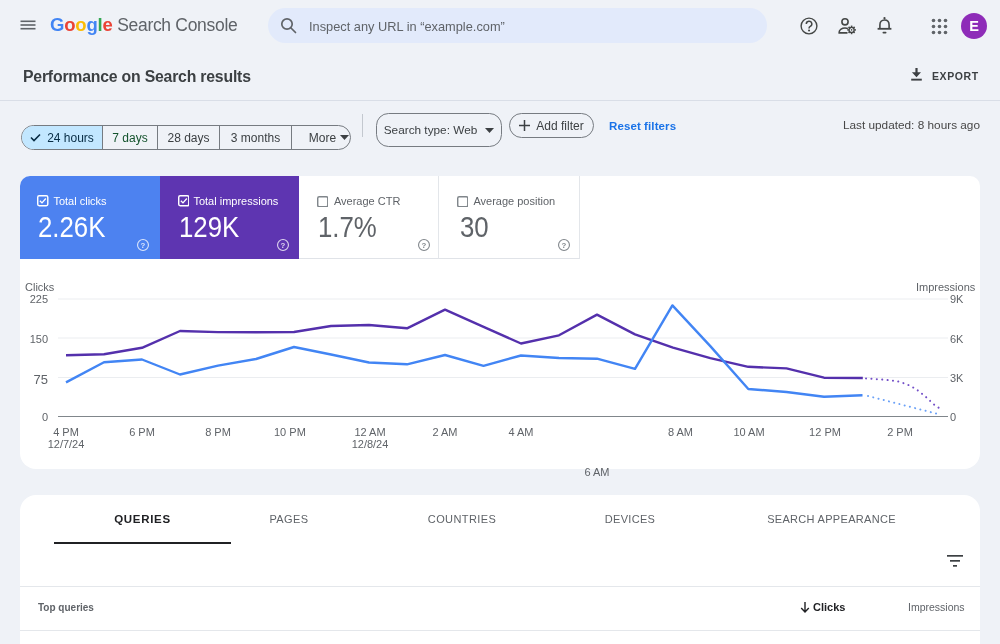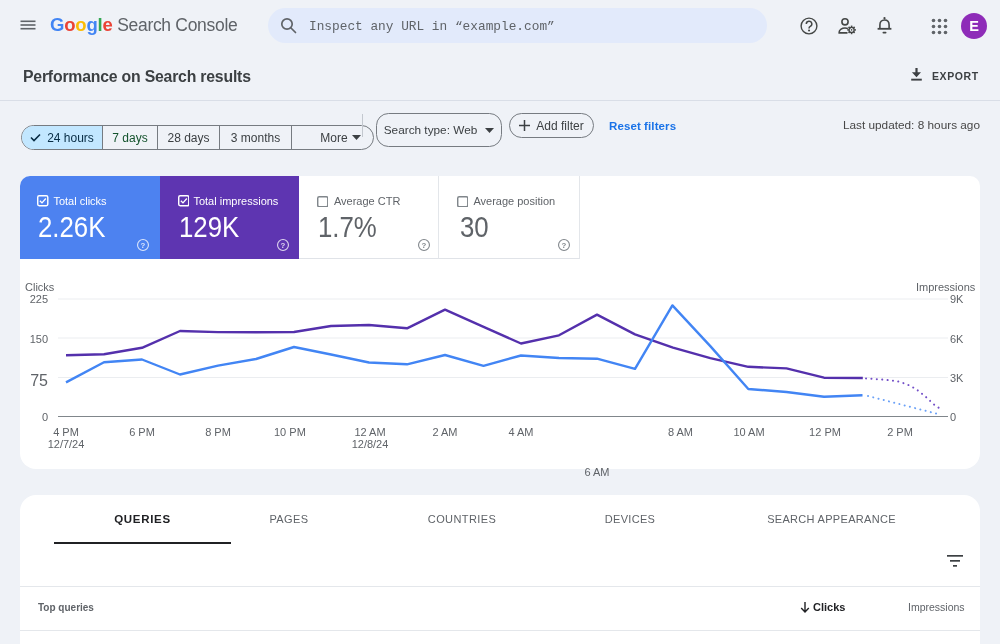--- a/index.html
+++ b/index.html
@@ -20,21 +20,21 @@
 
 <div class="abs" style="left:50px;top:14px;font-size:18.5px;font-weight:700;letter-spacing:-0.2px;">
   <span style="color:#4285f4;">G</span><span style="color:#ea4335;">o</span><span style="color:#fbbc05;">o</span><span style="color:#4285f4;">g</span><span style="color:#34a853;">l</span><span style="color:#ea4335;">e</span><span style="color:#5f6368;font-size:17.5px;font-weight:400;letter-spacing:-0.3px;"> Search Console</span>
 </div>
 
 <div class="abs" style="left:268px;top:8px;width:499px;height:35px;border-radius:17.5px;background:#e2eafb;"></div>
 <svg class="abs" style="left:279.5px;top:17px;" width="17" height="17" viewBox="0 0 17 17">
   <circle cx="7" cy="7" r="5.2" fill="none" stroke="#5f6368" stroke-width="1.7"></circle>
   <line x1="11" y1="11" x2="15.5" y2="15.5" stroke="#5f6368" stroke-width="1.7" stroke-linecap="round"></line>
 </svg>
-<div class="abs" style="left:309px;top:19px;font-size:12.8px;color:#5f6368;font-family:Liberation Mono, monospace;">Inspect any URL in “example.com”</div>
+<div class="abs" style="left:309px;top:19px;font-size:12.8px;color:#5f6368;">Inspect any URL in “example.com”</div>
 
 <svg class="abs" style="left:800px;top:17px;" width="18" height="18" viewBox="0 0 18 18">
   <circle cx="9" cy="9" r="7.9" fill="none" stroke="#444746" stroke-width="1.4"></circle>
   <path d="M6.3 6.9 a2.75 2.75 0 1 1 4 2.45 c-0.85 .42-1.25 .95-1.25 1.95 v0.25" fill="none" stroke="#444746" stroke-width="1.5"></path>
   <circle cx="9.05" cy="13.5" r="1.05" fill="#444746"></circle>
 </svg>
 
 <svg class="abs" style="left:838px;top:17px;" width="19" height="18" viewBox="0 0 19 18">
   <circle cx="7" cy="4.8" r="3.1" fill="none" stroke="#444746" stroke-width="1.6"></circle>
   <path d="M9.9 11.5 c-0.9-.33-1.9-.48-2.9-.48 -2.8 0-5.8 1.4-5.8 4.1 v0.8 h8.3" fill="none" stroke="#444746" stroke-width="1.6"></path>
@@ -88,21 +88,21 @@
 
 <div class="abs" style="left:21px;top:125px;height:25px;border:1px solid #767b81;border-radius:12.5px;display:flex;background:transparent;">
   <div style="width:80px;background:#c2e7ff;border-radius:12px 0 0 12px;display:flex;align-items:center;justify-content:center;font-size:12px;color:#072c44;">
     <svg width="11" height="9" viewBox="0 0 11 9" style="margin-right:6px;">
         <path d="M1 4.5 l3 3 6-6" fill="none" stroke="#072c44" stroke-width="1.6"></path>
       </svg>24 hours
   </div>
   <div style="width:55px;border-left:1px solid #767b81;display:flex;align-items:center;justify-content:center;font-size:12px;color:#14532d;">7 days</div>
   <div style="width:62px;border-left:1px solid #767b81;display:flex;align-items:center;justify-content:center;font-size:12px;color:#3c4043;">28 days</div>
   <div style="width:72px;border-left:1px solid #767b81;display:flex;align-items:center;justify-content:center;font-size:12px;color:#3c4043;">3 months</div>
-  <div style="width:82px;border-left:1px solid #767b81;display:flex;align-items:center;justify-content:center;font-size:12px;color:#3c4043;padding-left:16px;">More
+  <div style="width:59px;border-left:1px solid #767b81;display:flex;align-items:center;justify-content:center;font-size:12px;color:#3c4043;padding-left:16px;">More
     <svg width="9" height="5" viewBox="0 0 9 5" style="margin-left:4px;">
         <path d="M0 0 h9 l-4.5 5z" fill="#3c4043"></path>
       </svg>
   </div>
 </div>
 
 <div class="abs" style="left:362px;top:114px;width:1px;height:23px;background:#c3c8cf;"></div>
 
 <div class="abs" style="left:376px;top:113px;width:126px;height:34px;border:1px solid #767b81;border-radius:12.5px;display:flex;align-items:center;justify-content:center;font-size:11.8px;color:#3c4043;">Search type: Web
   <svg width="9" height="5" viewBox="0 0 9 5" style="margin-left:8px;">
@@ -167,21 +167,21 @@
 <svg class="abs" style="left:558px;top:239.3px;" width="12" height="12" viewBox="0 0 13 13">
   <circle cx="6.5" cy="6.5" r="5.9" fill="none" stroke="#80868b" stroke-width="1.2"></circle>
   <text x="6.5" y="9.6" font-size="8.5" font-weight="bold" fill="#80868b" text-anchor="middle" font-family="Liberation Sans">?</text>
 </svg>
 
 <div class="abs" style="left:25px;top:281px;width:45px;font-size:11px;color:#5f6368;">Clicks</div>
 <div class="abs" style="left:916px;top:281px;font-size:11px;color:#5f6368;">Impressions</div>
 
 <div class="abs" style="left:0;top:293px;width:48px;text-align:right;font-size:11px;color:#5f6368;">225</div>
 <div class="abs" style="left:0;top:332.5px;width:48px;text-align:right;font-size:11px;color:#5f6368;">150</div>
-<div class="abs" style="left:0;top:372px;width:48px;text-align:right;font-size:16px;color:#5f6368;">75</div>
+<div class="abs" style="left:0;top:372px;width:48px;text-align:right;font-size:13px;color:#5f6368;">75</div>
 <div class="abs" style="left:0;top:411px;width:48px;text-align:right;font-size:11px;color:#5f6368;">0</div>
 
 <div class="abs" style="left:950px;top:293px;font-size:11px;color:#5f6368;">9K</div>
 <div class="abs" style="left:950px;top:332.5px;font-size:11px;color:#5f6368;">6K</div>
 <div class="abs" style="left:950px;top:372px;font-size:11px;color:#5f6368;">3K</div>
 <div class="abs" style="left:950px;top:411px;font-size:11px;color:#5f6368;">0</div>
 
 <svg class="abs" style="left:20px;top:258px;" width="960" height="200" viewBox="0 0 960 200">
   <line x1="38" y1="41" x2="928" y2="41" stroke="#ebedf0" stroke-width="1"></line>
   <line x1="38" y1="80" x2="928" y2="80" stroke="#ebedf0" stroke-width="1"></line>

